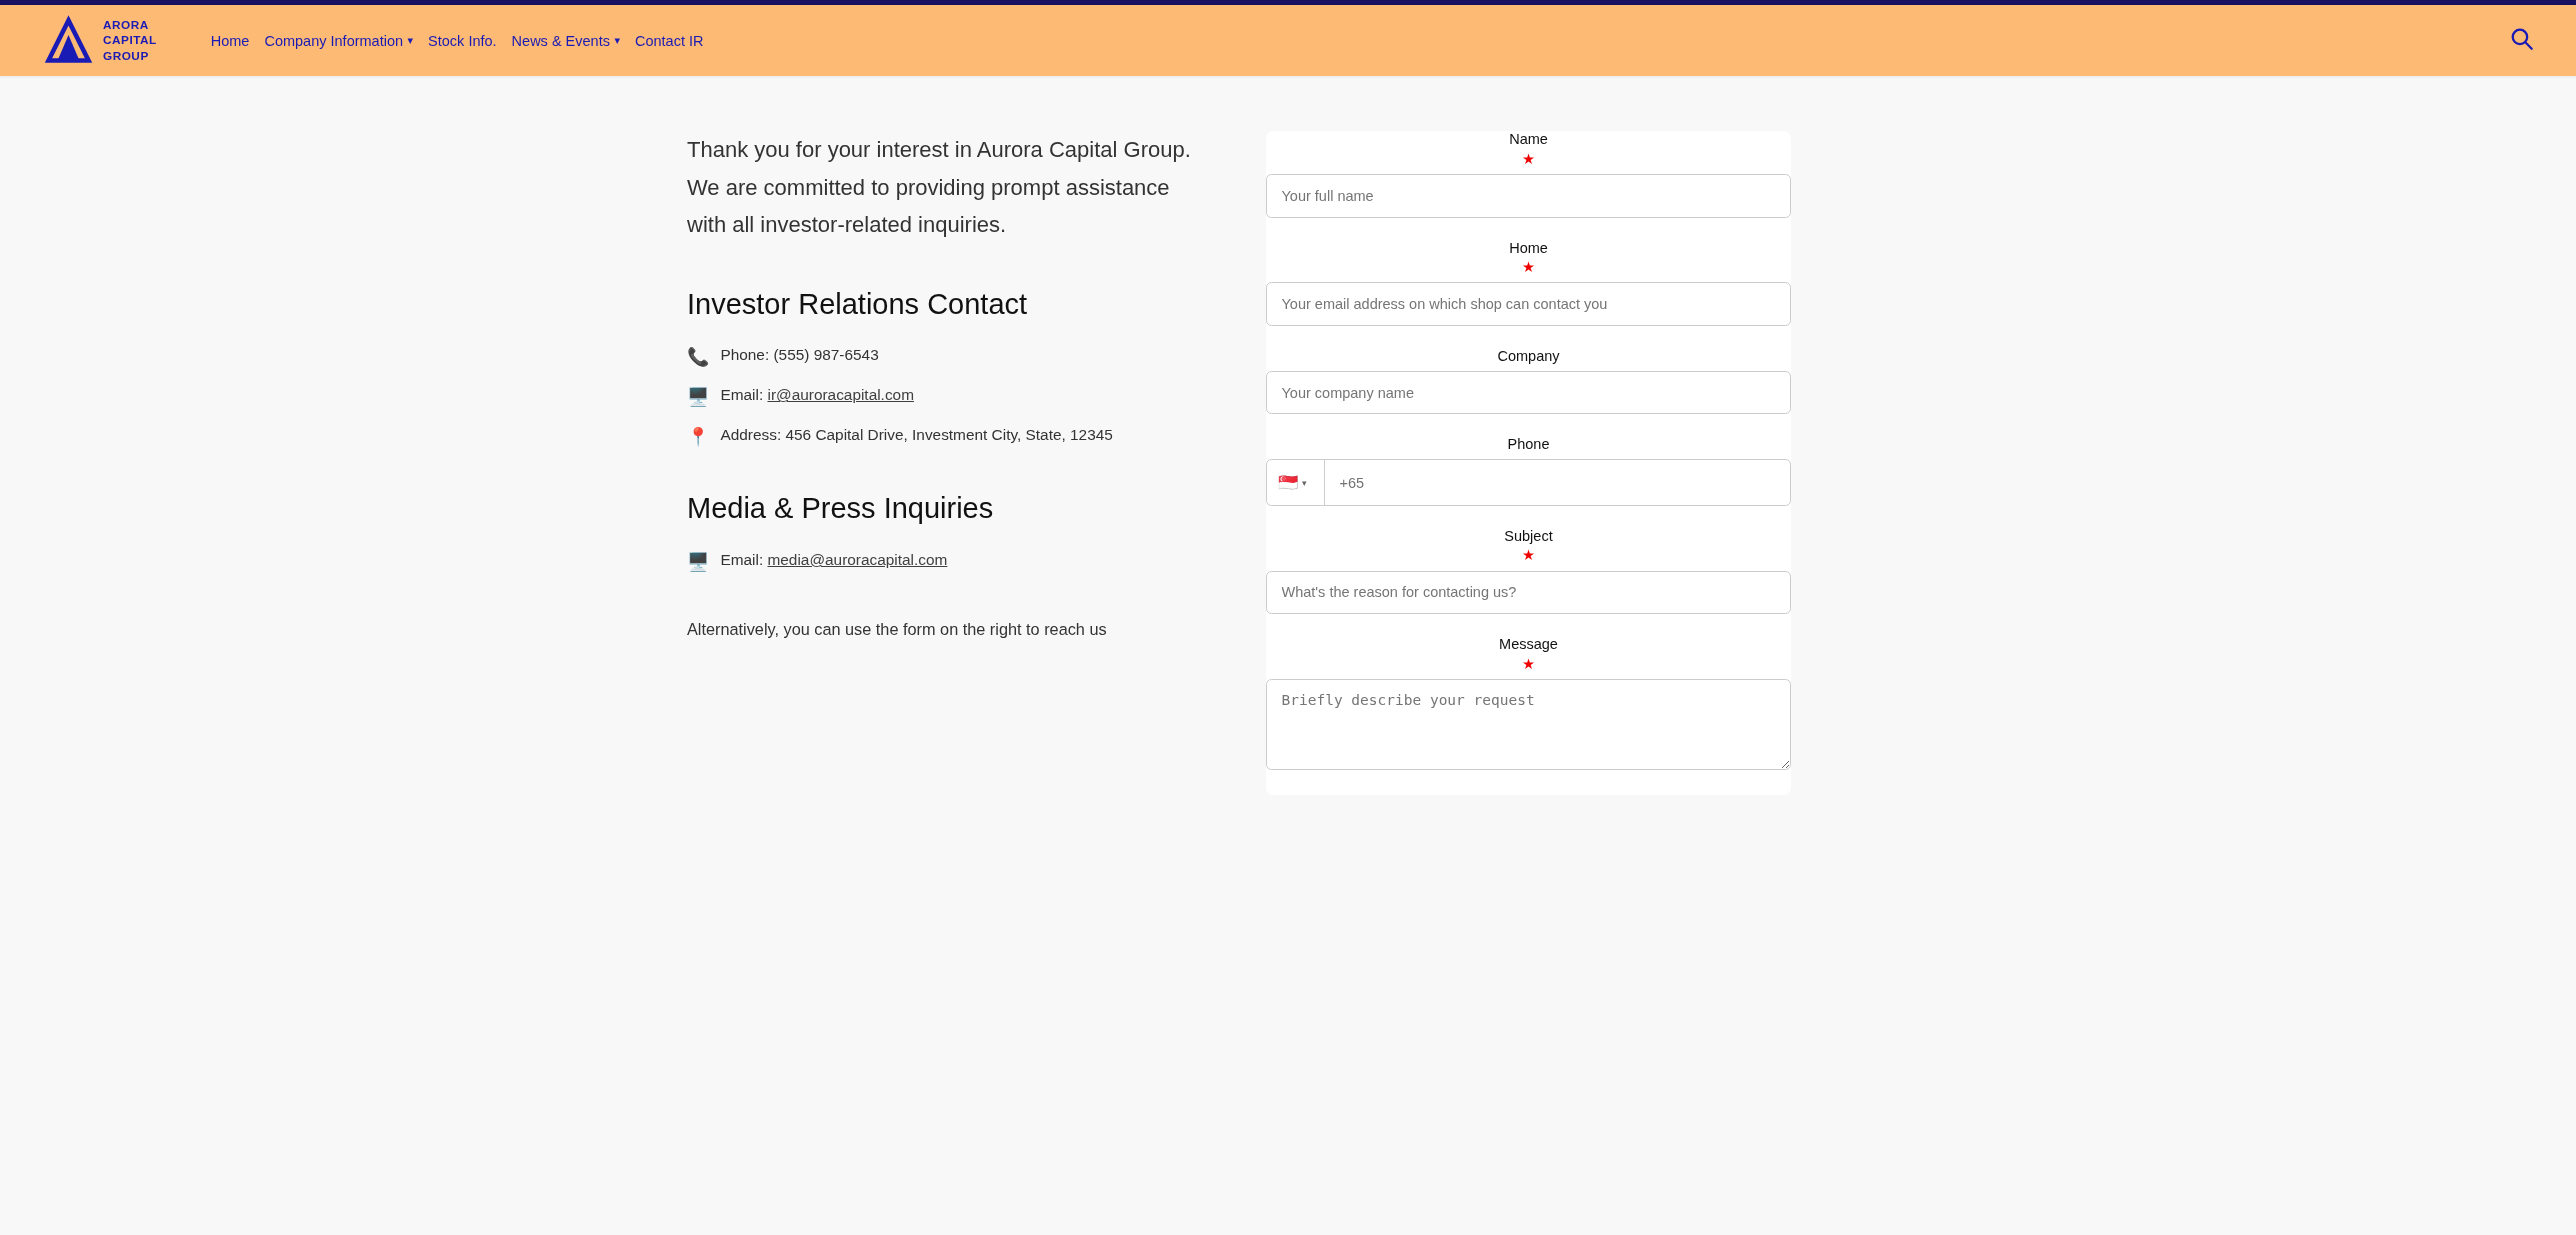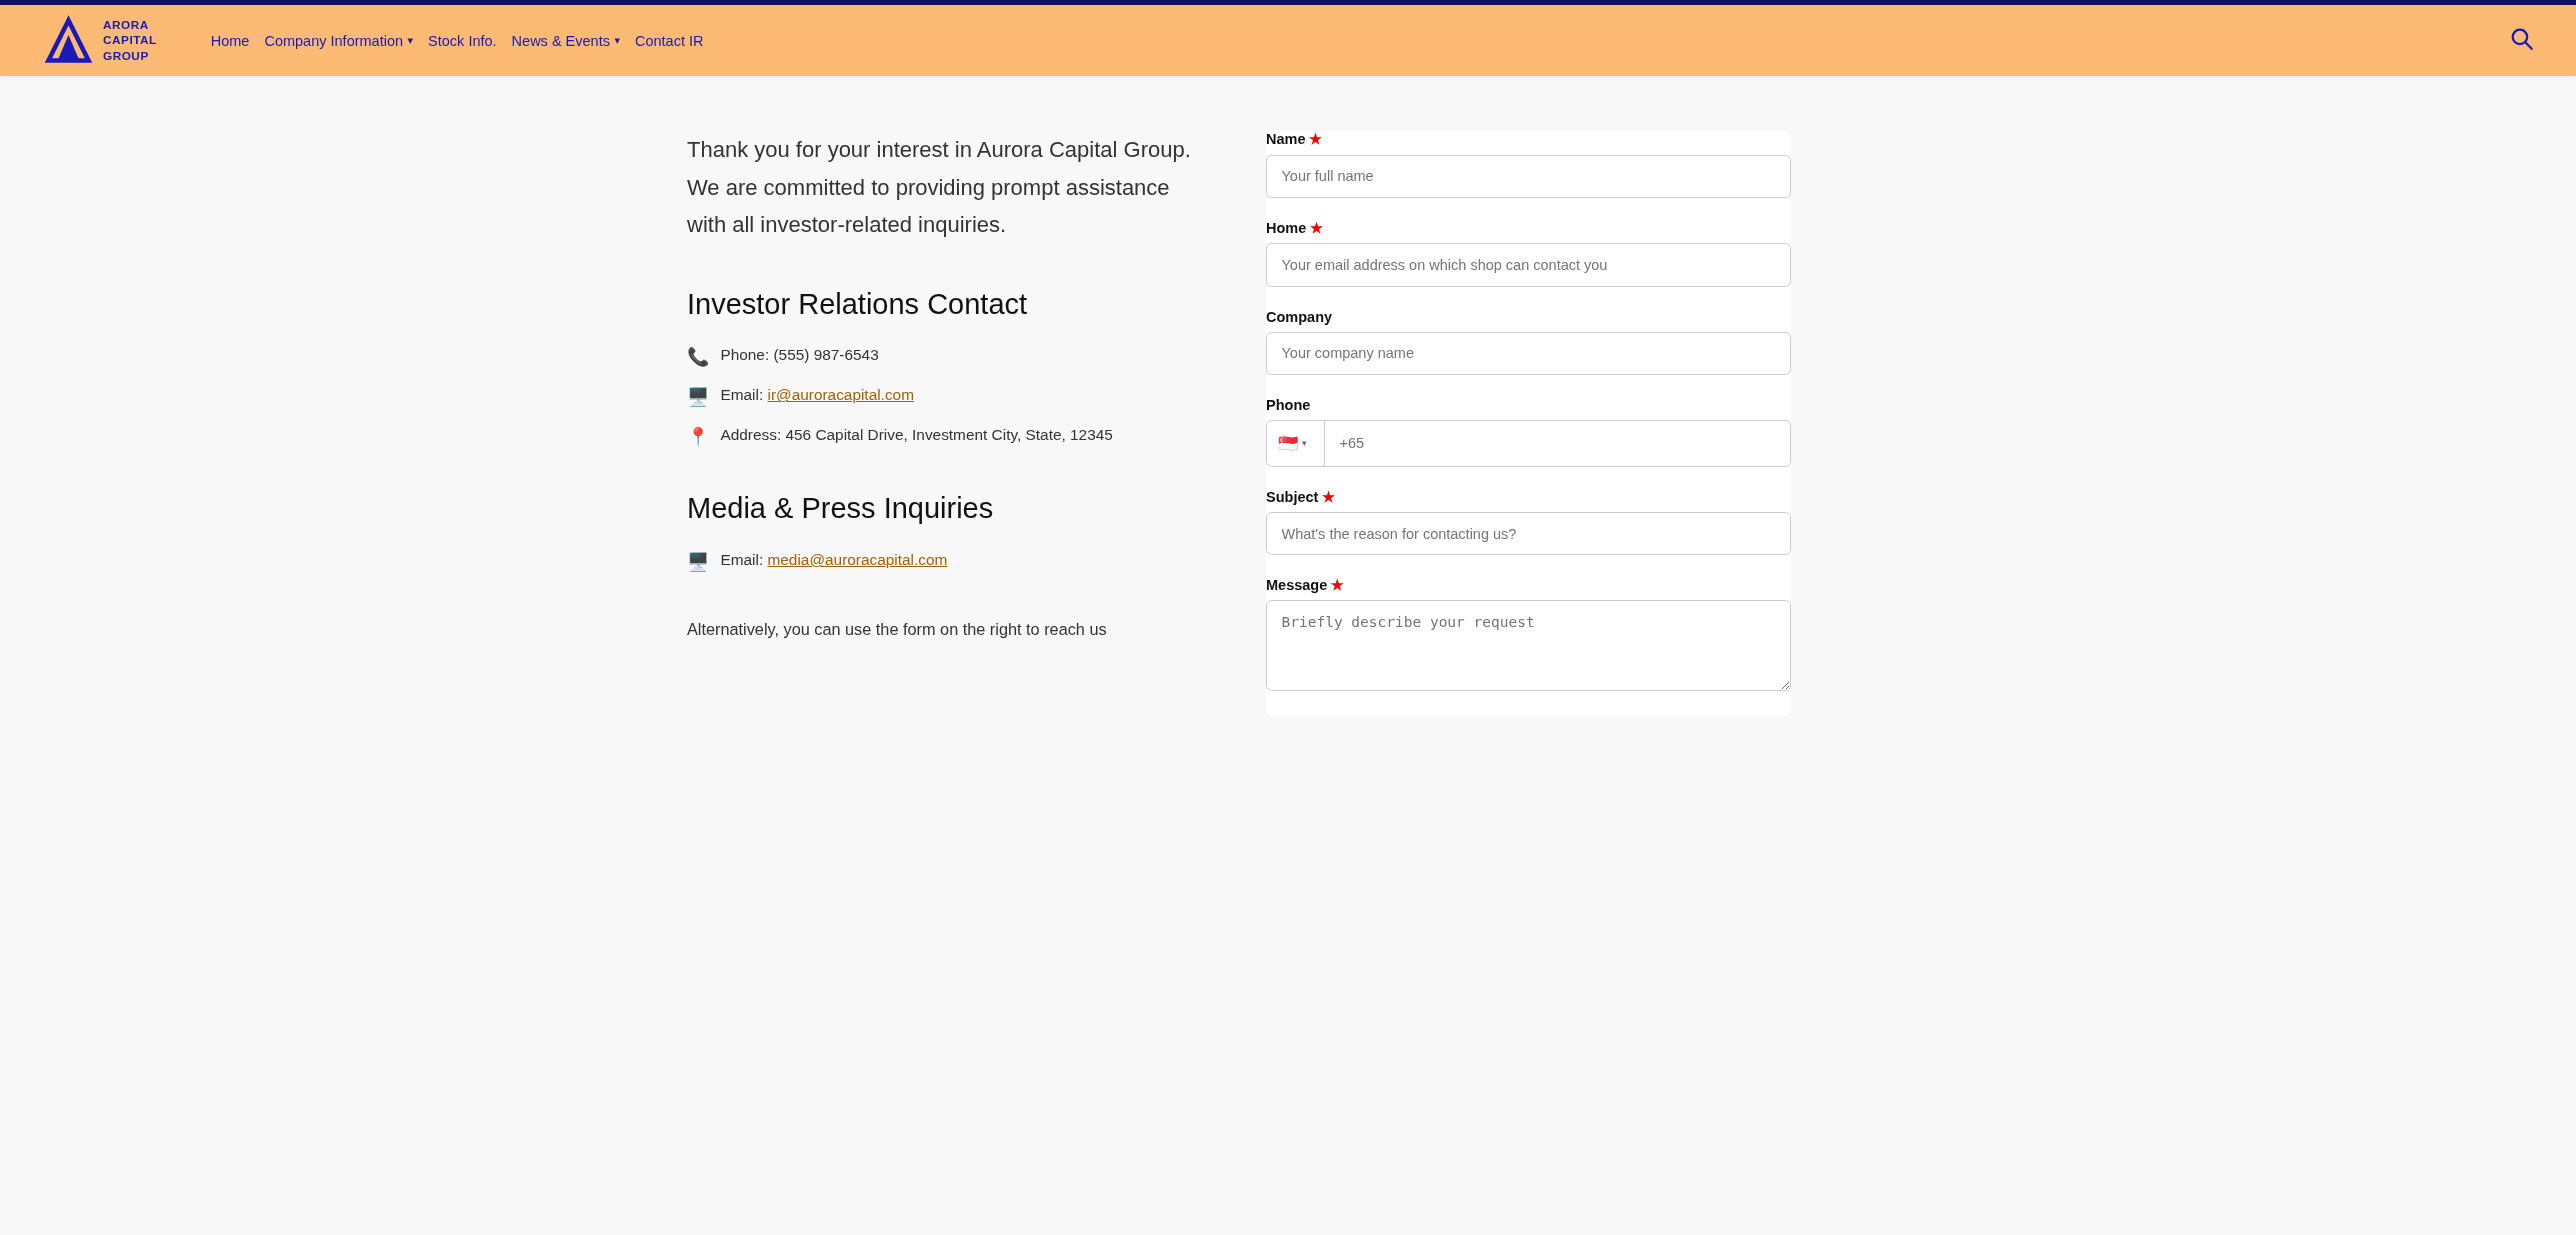--- a/index.html
+++ b/index.html
@@ -102,21 +102,21 @@
       gap: 11px;
       margin-bottom: 18px;
       font-size: 15.4px;
       color: #333;
     }
     .contact-item .icon {
       font-size: 18px;
       min-width: 22px;
     }
     .contact-link {
-      color: #a16207;
+      color: #404040;
       text-decoration: underline;
     }
     .section-gap {
       margin-bottom: 43px;
     }
     .alt-text {
       font-size: 16.3px;
       color: #333;
       line-height: 1.7;
       margin-top: 18px;
@@ -131,23 +131,24 @@
       padding: 0;
     }
     .form-group {
       margin-bottom: 22px;
     }
     .form-label {
       display: flex;
       align-items: center;
       gap: 3.6px;
       font-size: 14.5px;
-      font-weight: 700;
+      font-weight: 400;
       color: #111;
       margin-bottom: 7.2px;
+      flex-direction: column;
     }
     .required-star {
       color: #e00;
       font-size: 14.5px;
     }
     .form-input {
       width: 100%;
       padding: 12.7px 14.5px;
       border: 0.9px solid #ccc;
       border-radius: 5.4px;

